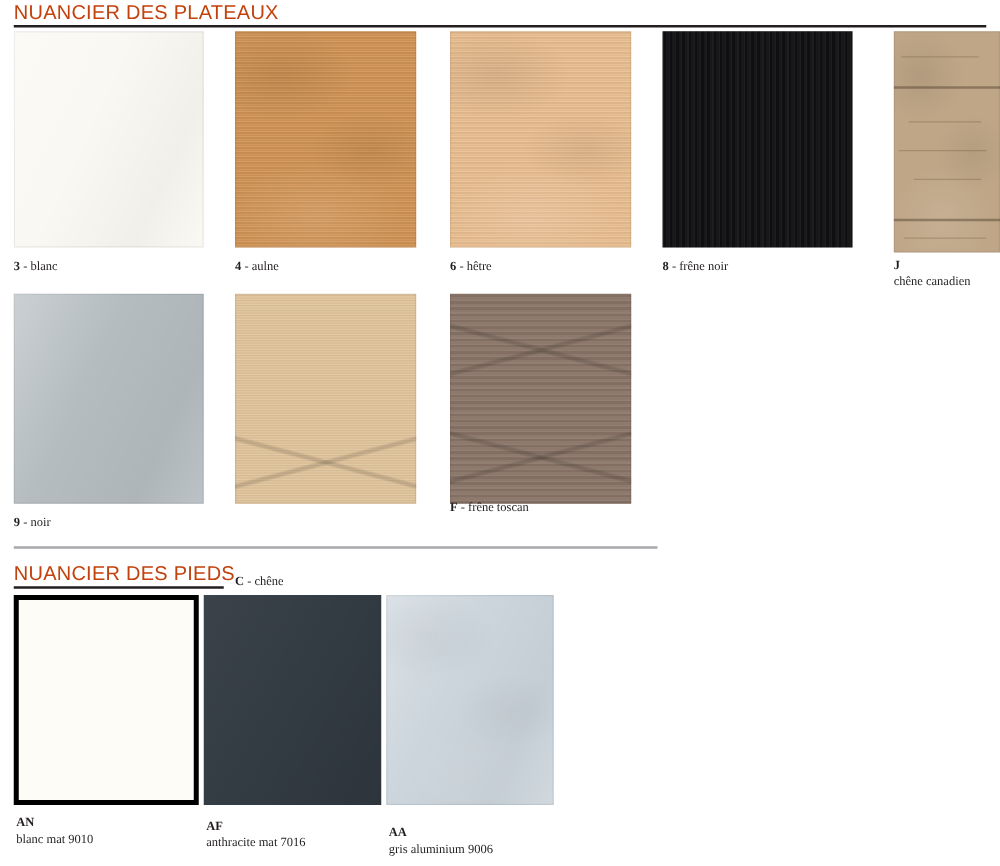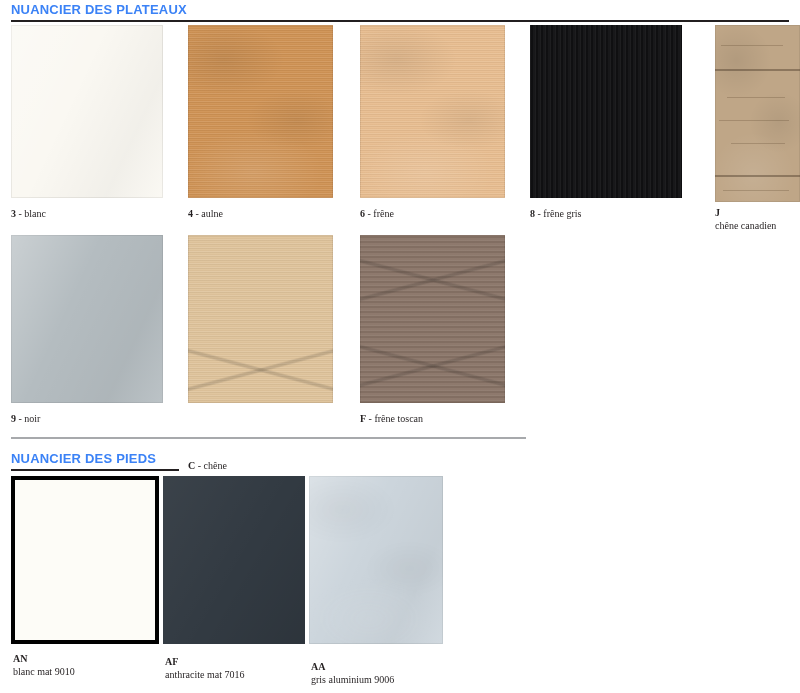--- a/index.html
+++ b/index.html
@@ -12,24 +12,24 @@
     height: 693px;
     position: relative;
     font-family: "Liberation Sans", sans-serif;
     color: #231f20;
     overflow: hidden;
   }
 
   
   .section-title {
     position: absolute;
-    font-size: 13px;
-    font-weight: bold;
+    font-size: 16px;
+    font-weight: normal;
     letter-spacing: 0.2px;
-    color: #3b82f6;
+    color: #c2410c;
     white-space: nowrap;
   }
   .title-underline {
     position: absolute;
     height: 2px;
     background: #231f20;
   }
 
   
   .swatch {
@@ -172,28 +172,28 @@
 </div>
 <div class="label" style="left:188px; top:207px;">
   <span class="code">4</span><span class="sep"> - </span><span class="name">aulne</span>
 </div>
 
 <div class="swatch edge-line" style="left:360px; top:25px; width:145px; height:173px; background:#e8bd90;">
   <div class="swatch-inner grain-fine"></div>
   <div class="swatch-inner grain-blotch"></div>
 </div>
 <div class="label" style="left:360px; top:207px;">
-  <span class="code">6</span><span class="sep"> - </span><span class="name">frêne</span>
+  <span class="code">6</span><span class="sep"> - </span><span class="name">hêtre</span>
 </div>
 
 <div class="swatch edge-line" style="left:530px; top:25px; width:152px; height:173px; background:#111113;">
   <div class="swatch-inner grain-vertical"></div>
 </div>
 <div class="label" style="left:530px; top:207px;">
-  <span class="code">8</span><span class="sep"> - </span><span class="name">frêne gris</span>
+  <span class="code">8</span><span class="sep"> - </span><span class="name">frêne noir</span>
 </div>
 
 <div class="swatch edge-line" style="left:715px; top:25px; width:85px; height:177px; background:#bfa687;">
   <div class="swatch-inner grain-blotch"></div>
   <div class="plank-line" style="top:44px;"></div>
   <div class="plank-line" style="top:150px;"></div>
   <div class="rustic-streak" style="top:20px;left:6px;width:62px;"></div>
   <div class="rustic-streak" style="top:72px;left:12px;width:58px;"></div>
   <div class="rustic-streak" style="top:95px;left:4px;width:70px;"></div>
   <div class="rustic-streak" style="top:118px;left:16px;width:54px;"></div>
@@ -217,21 +217,21 @@
 </div>
 <div class="label" style="left:188px; top:412px;margin-top:47px;">
   <span class="code">C</span><span class="sep"> - </span><span class="name">chêne</span>
 </div>
 
 <div class="swatch edge-line" style="left:360px; top:235px; width:145px; height:168px; background:#8a7568;">
   <div class="swatch-inner grain-chevron"></div>
   <div class="chevron-mark" style="top:22px;"></div>
   <div class="chevron-mark" style="top:108px;"></div>
 </div>
-<div class="label" style="left:360px; top:412px;">
+<div class="label" style="left:360px; top:400px;">
   <span class="code">F</span><span class="sep"> - </span><span class="name">frêne toscan</span>
 </div>
 
 <div class="divider" style="left:11px; top:437px; width:515px;"></div>
 
 <div class="section-title" style="left:11px; top:451px;">NUANCIER DES PIEDS</div>
 <div class="title-underline" style="left:11px; top:469px; width:168px;"></div>
 
 <div class="swatch border-black" style="left:11px; top:476px; width:148px; height:168px; background:#fdfcf7;">
 </div>

